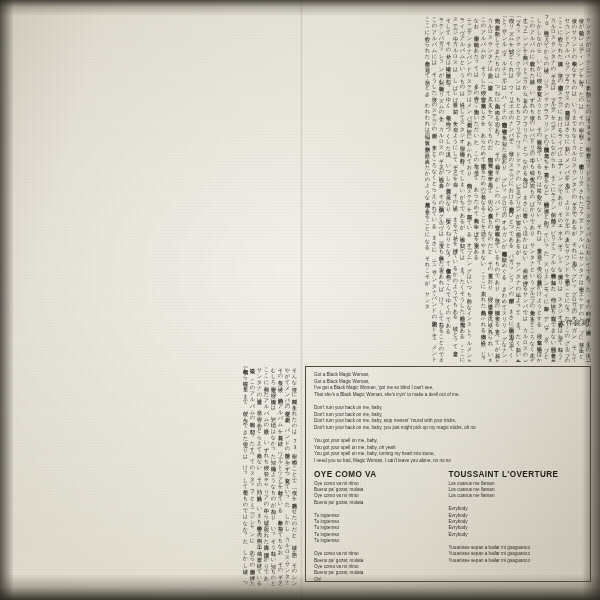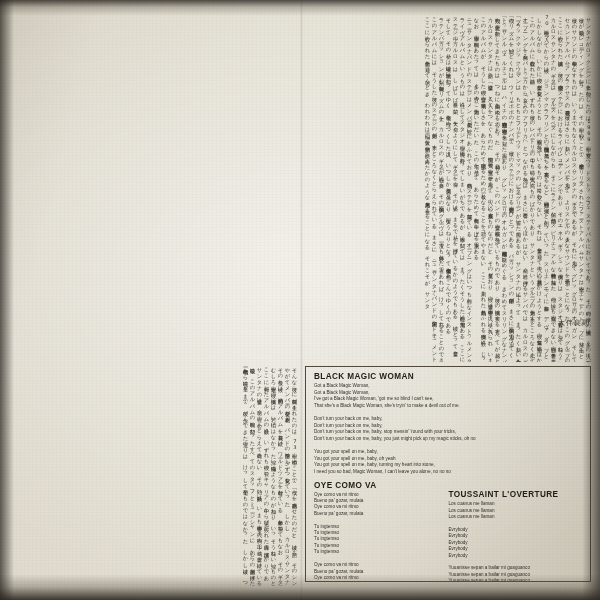--- a/index.html
+++ b/index.html
@@ -115,21 +115,20 @@
     font-family: "Liberation Sans", sans-serif;
     font-size: 4.6px;
     line-height: 1.44;
     white-space: pre-wrap;
     margin: 0 0 5px 0;
     opacity: 0.93;
   }
   .two-col {
     display: flex;
     flex-direction: row;
-    align-items: center;
   }
   .two-col > .col { width: 50%; }
   .lyric-body.tight { line-height: 1.40; }
 
   
   .jp-lower {
     position: absolute;
     left: 8px;
     top: 364px;
     width: 290px;
@@ -182,21 +181,20 @@
     <div class="jp-col">その後も彼は、精力的にアルバムを発表し続け、ワールド・ツアーを敢行している。年齢を重ねてもなお、そのギターの音色は、いささかも衰えることを知らない。</div>
     <div class="jp-col">むしろ近年の彼の演奏には、若い頃にはなかった深い滋味のようなものが加わり、いっそう味わい深いものとなっているようにさえ思われる。</div>
     <div class="jp-col">ここに紹介したアルバムの数々は、いずれも彼の長いキャリアの中から選び抜かれた珠玉の名演ばかりである。ぜひ一度、耳を傾けてみていただきたい。</div>
     <div class="jp-col">サンタナの音楽は、聴く者の心をとらえて離さない。その熱い鼓動は、いまも世界中の人々の胸の中で鳴り響き続けているのである。</div>
     <div class="jp-col">最後に、このアルバムの制作に関わったすべてのスタッフとミュージシャンに、心からの感謝を捧げたいと思う。</div>
     <div class="jp-col">一九七〇年代から現在に至るまで、彼が歩んできた道のりは、けっして平坦なものではなかった。しかし彼は、つねに自らの信じる音楽を追求し続けてきたのである。</div>
   </div>
 
   <div id="lyrics-panel">
     <div>
-      <h3 class="song-title">BLACK MAGIC WOMAN</h3>
       <p class="lyric-body">Got a Black Magic Woman,
 Got a Black Magic Woman,
 I've got a Black Magic Woman, 'got me so blind I can't see,
 That she's a Black Magic Woman, she's tryin' to make a devil out of me.
 
 Don't turn your back on me, baby,
 Don't turn your back on me, baby,
 Don't turn your back on me, baby, stop messin' 'round with your tricks,
 Don't turn your back on me, baby, you just might pick up my magic sticks, oh no
 

